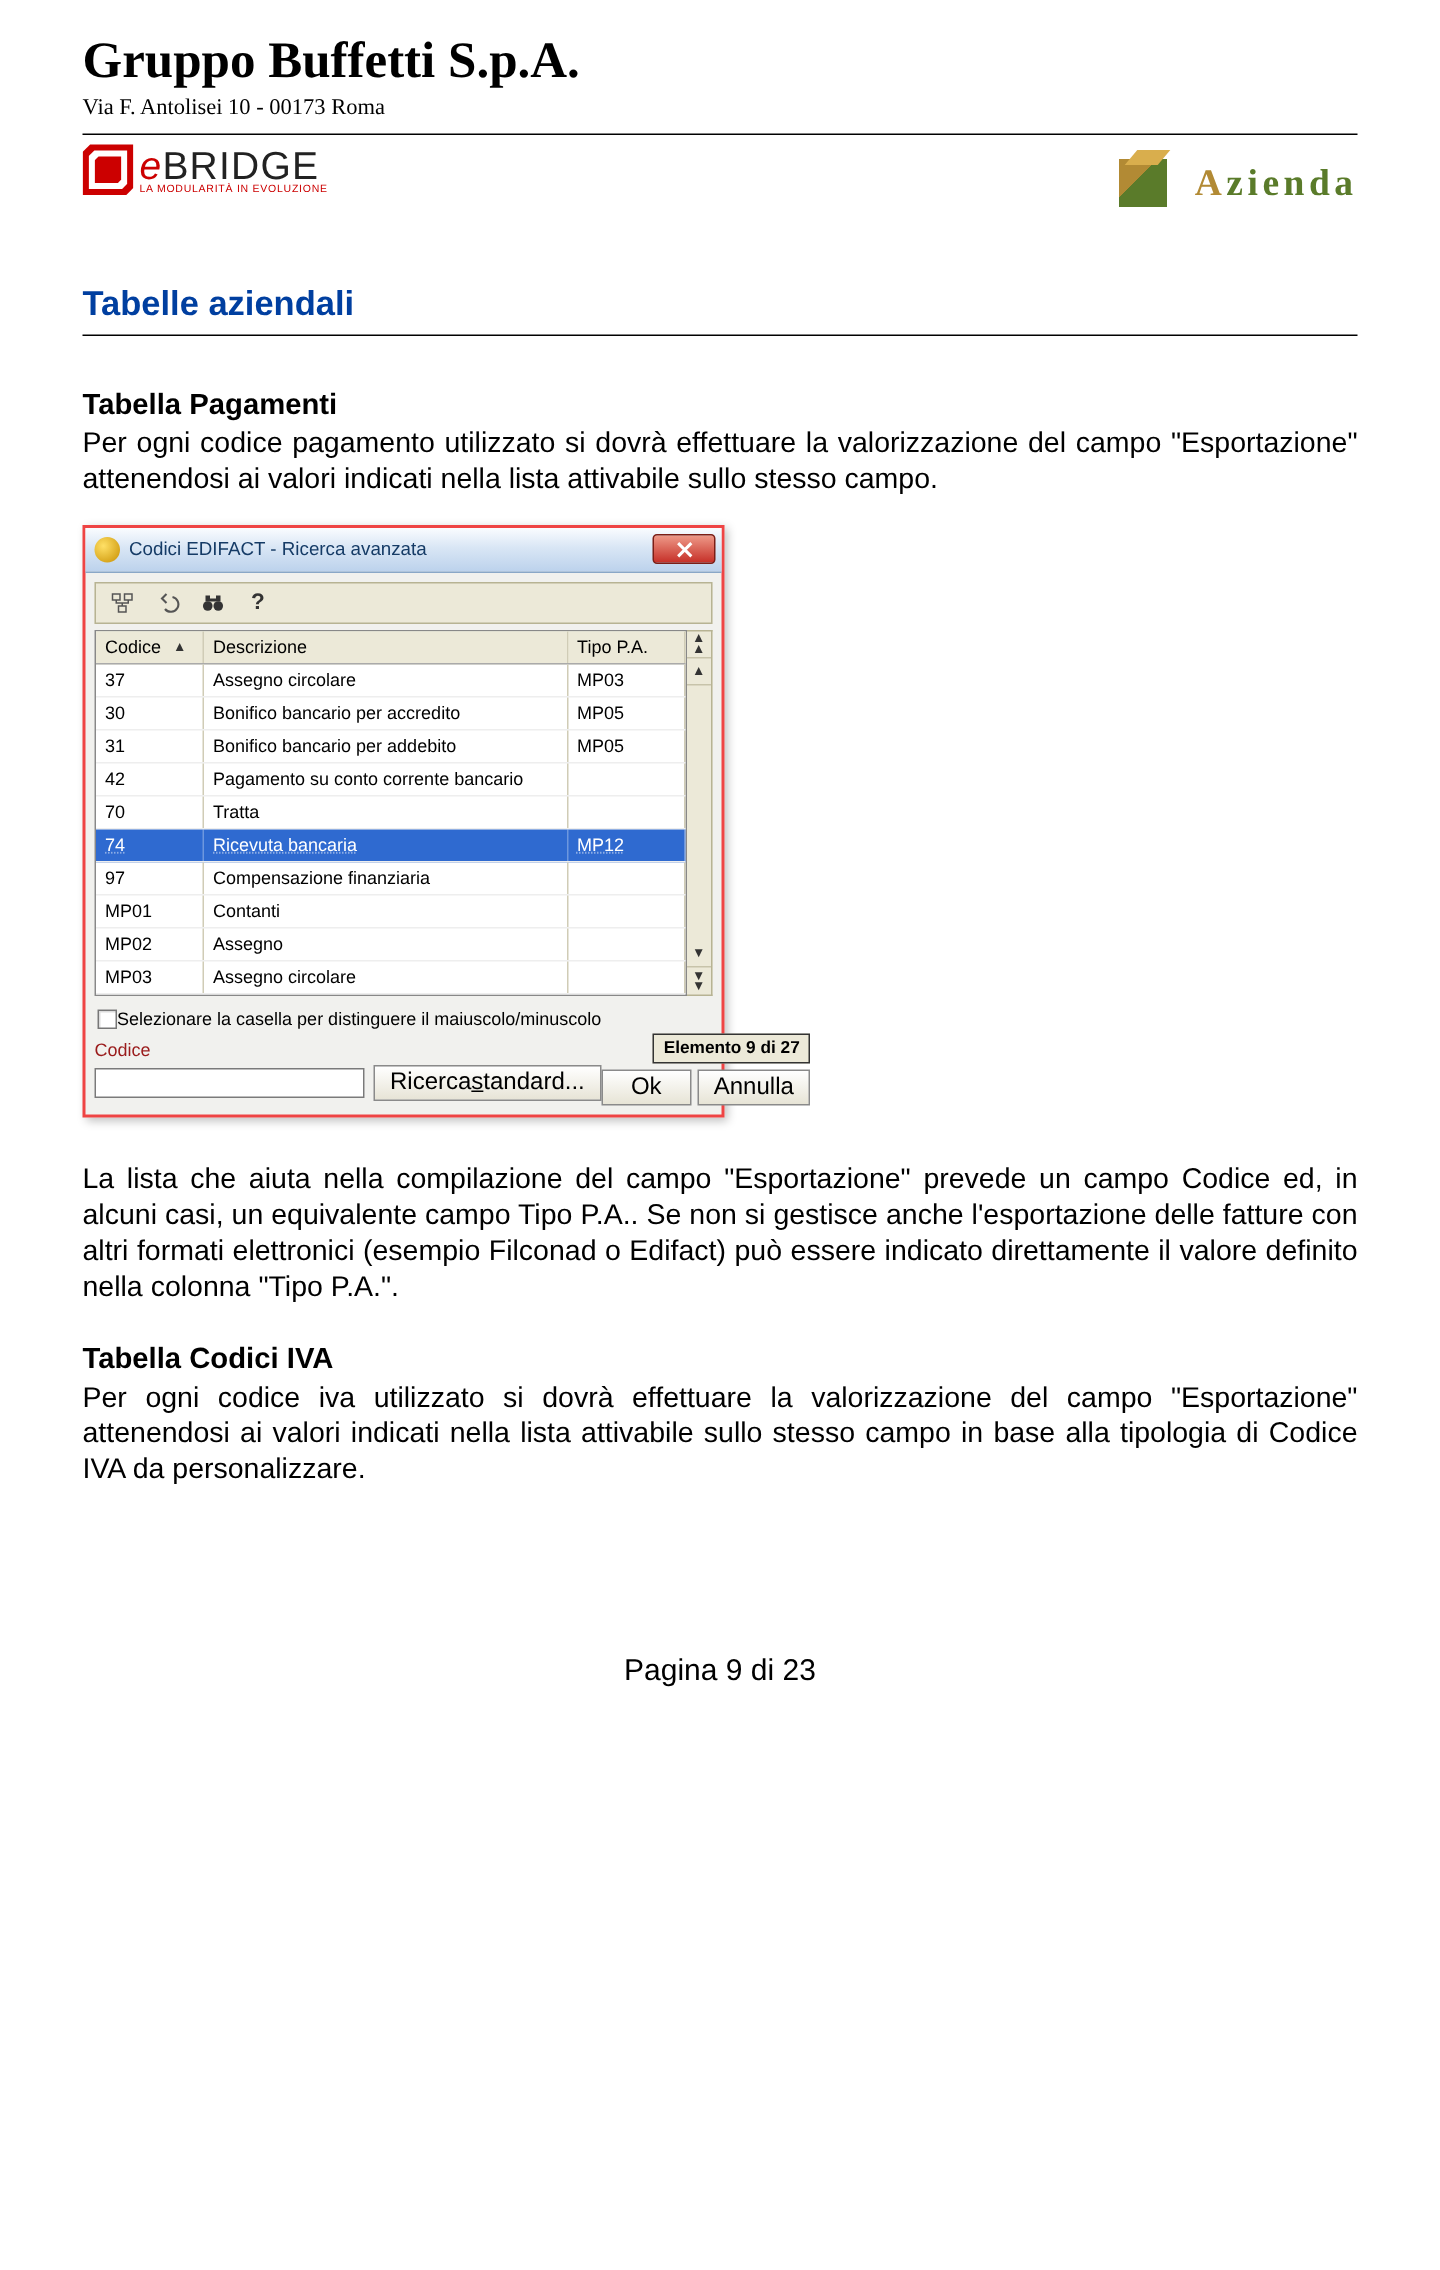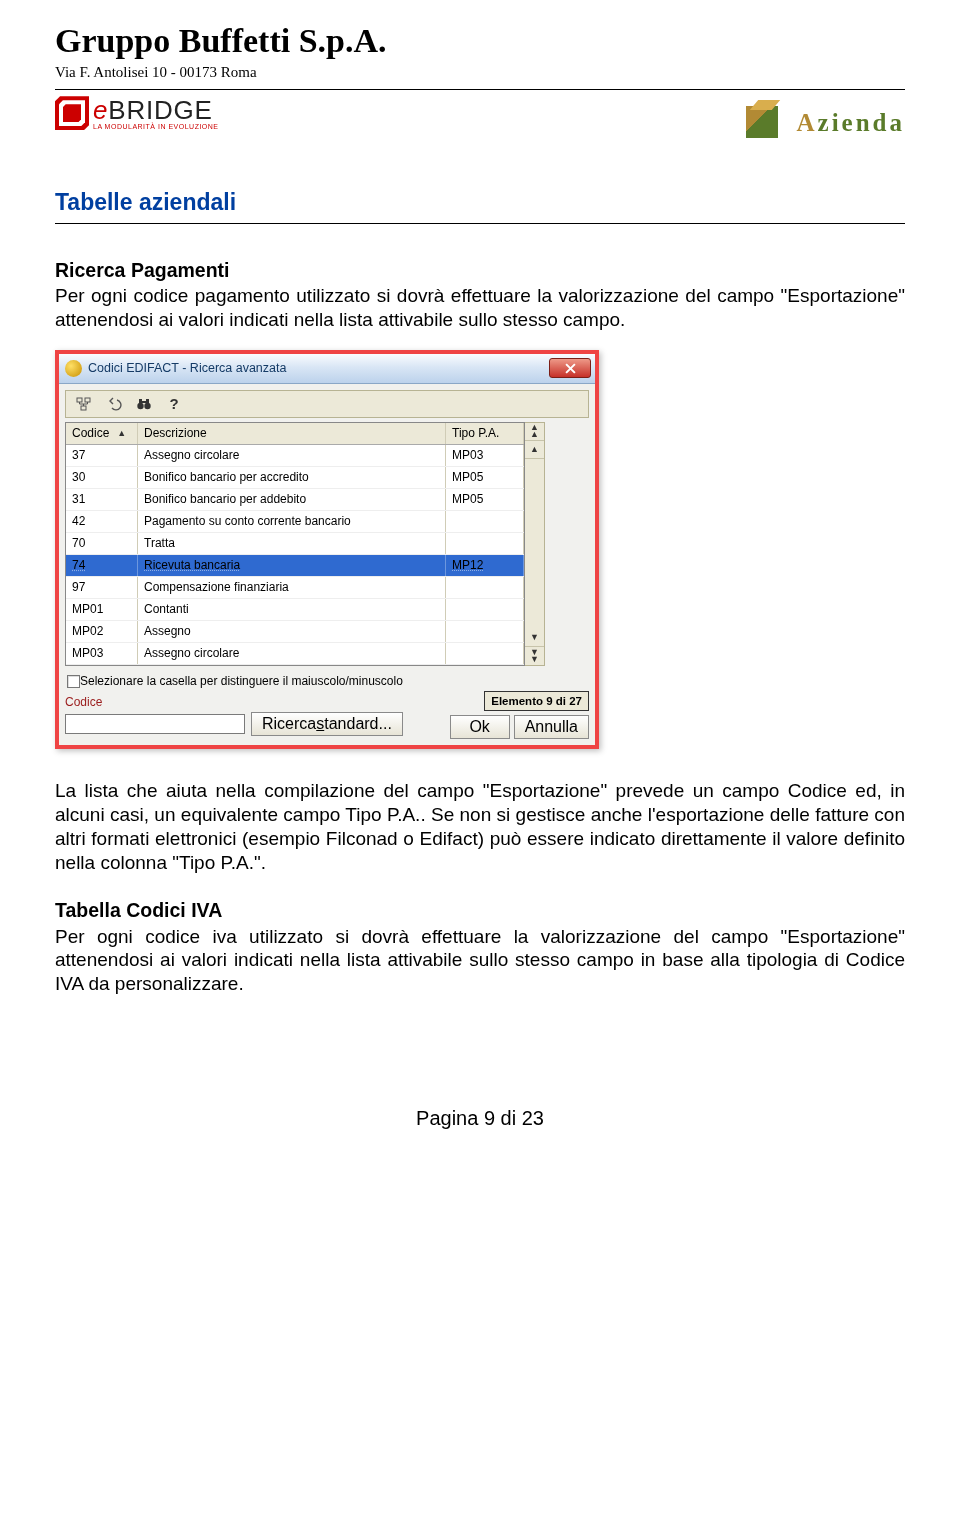--- a/index.html
+++ b/index.html
@@ -70,22 +70,22 @@
   
   .section-title { color:#003fa0; font-weight:bold; font-size:23px; margin-top:50px; }
   .section-rule { border:0; border-top:1.5px solid #000; margin:6px 0 34px; }
 
   .sub-title { font-weight:bold; margin-bottom:2px; font-size:19.5px;}
   .para { text-align: justify; margin-bottom: 18px; }
 
   
   .dlg-wrap { margin: 10px 0 30px 0; display:flex; justify-content:flex-start; }
   .dlg {
-    width: 544px;
-    border: 4px solid #ef4444;
+    width: 428px;
+    border: 2px solid #ef4444;
     background:#f1f1ee;
     font-family: Tahoma, Arial, sans-serif;
     font-size: 12.5px;
     box-shadow: 2px 2px 6px rgba(0,0,0,.25);
   }
   .dlg-titlebar {
     height:30px; background: linear-gradient(#fafcff,#d9e6f5 45%,#bcd2ec);
     border-bottom:1px solid #8aa7c7;
     display:flex; align-items:center; padding:0 4px 0 6px;
     position: relative;
@@ -120,21 +120,21 @@
     padding:3px 6px; border-right:1px solid #d0ccb6;
     overflow:hidden; white-space:nowrap;
   }
   .col-code { width:72px; }
   .col-desc { flex:1; }
   .col-tipo { width:78px; }
   .gh { font-weight:normal; background:#ece9d8; }
   .gh.col-code { display:flex; align-items:center; gap:8px; }
   .sort-arrow { font-size:9px; color:#333;}
   .grid-row { border-bottom:1px solid #eee; }
-  .grid-row.sel { background:#2f6ad0; color:#000000; }
+  .grid-row.sel { background:#2f6ad0; color:#ffffff; }
   .grid-row.sel .gc { border-right-color: rgba(255,255,255,.3); text-decoration: underline dotted rgba(255,255,255,.45); }
   .vscroll {
     width:20px; background:#ece9d8; border:1px solid #b7b393; border-left:0;
     display:flex; flex-direction:column;
   }
   .vbtn { height:18px; display:flex; align-items:center; justify-content:center; font-size:9px; color:#333; border-bottom:1px solid #c7c3aa;}
   .vbtn:last-child{border-bottom:0;}
   .vspace{ flex:1; }
   .vs-dbl { line-height:7px; }
 
@@ -190,21 +190,21 @@
     <div class="azienda-cube"></div>
     <div class="azienda-text">
       <span class="accent">A</span><span>zienda</span>
     </div>
   </div>
 </div>
 
 <div class="section-title">Tabelle aziendali</div>
 <hr class="section-rule">
 
-<div class="sub-title">Ricerca Pagamenti</div>
+<div class="sub-title">Tabella Pagamenti</div>
 <div class="para">Per ogni codice pagamento utilizzato si dovrà effettuare la valorizzazione del campo "Esportazione" attenendosi ai valori indicati nella lista attivabile sullo stesso campo.</div>
 
 <div class="dlg-wrap">
   <div class="dlg">
     <div class="dlg-titlebar">
       <div class="icon"></div>
       <div class="title">Codici EDIFACT - Ricerca avanzata</div>
       <div class="dlg-close">
         <svg viewBox="0 0 10 10">
             <path d="M1 1 L9 9 M9 1 L1 9" stroke="#fff" stroke-width="1.8"></path>

